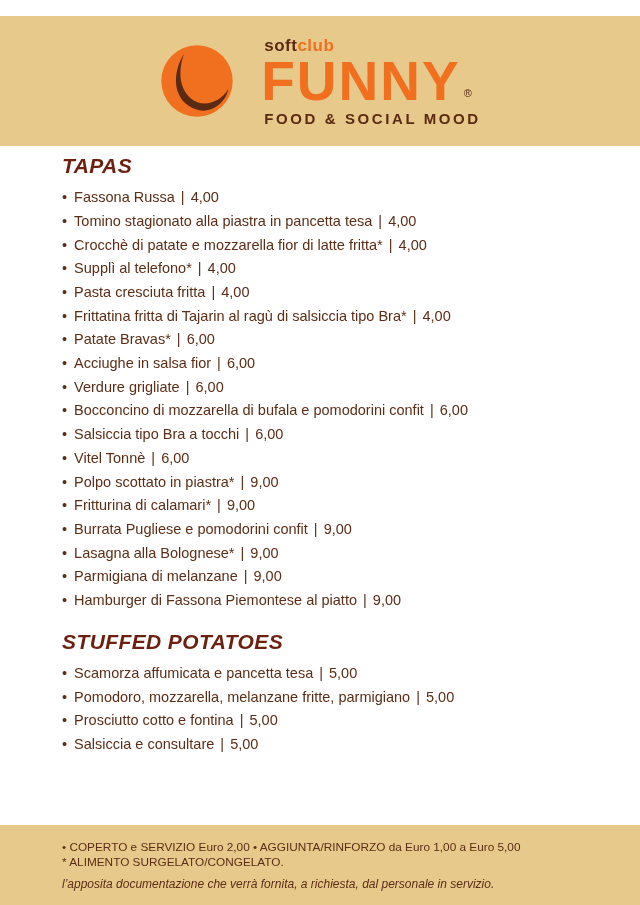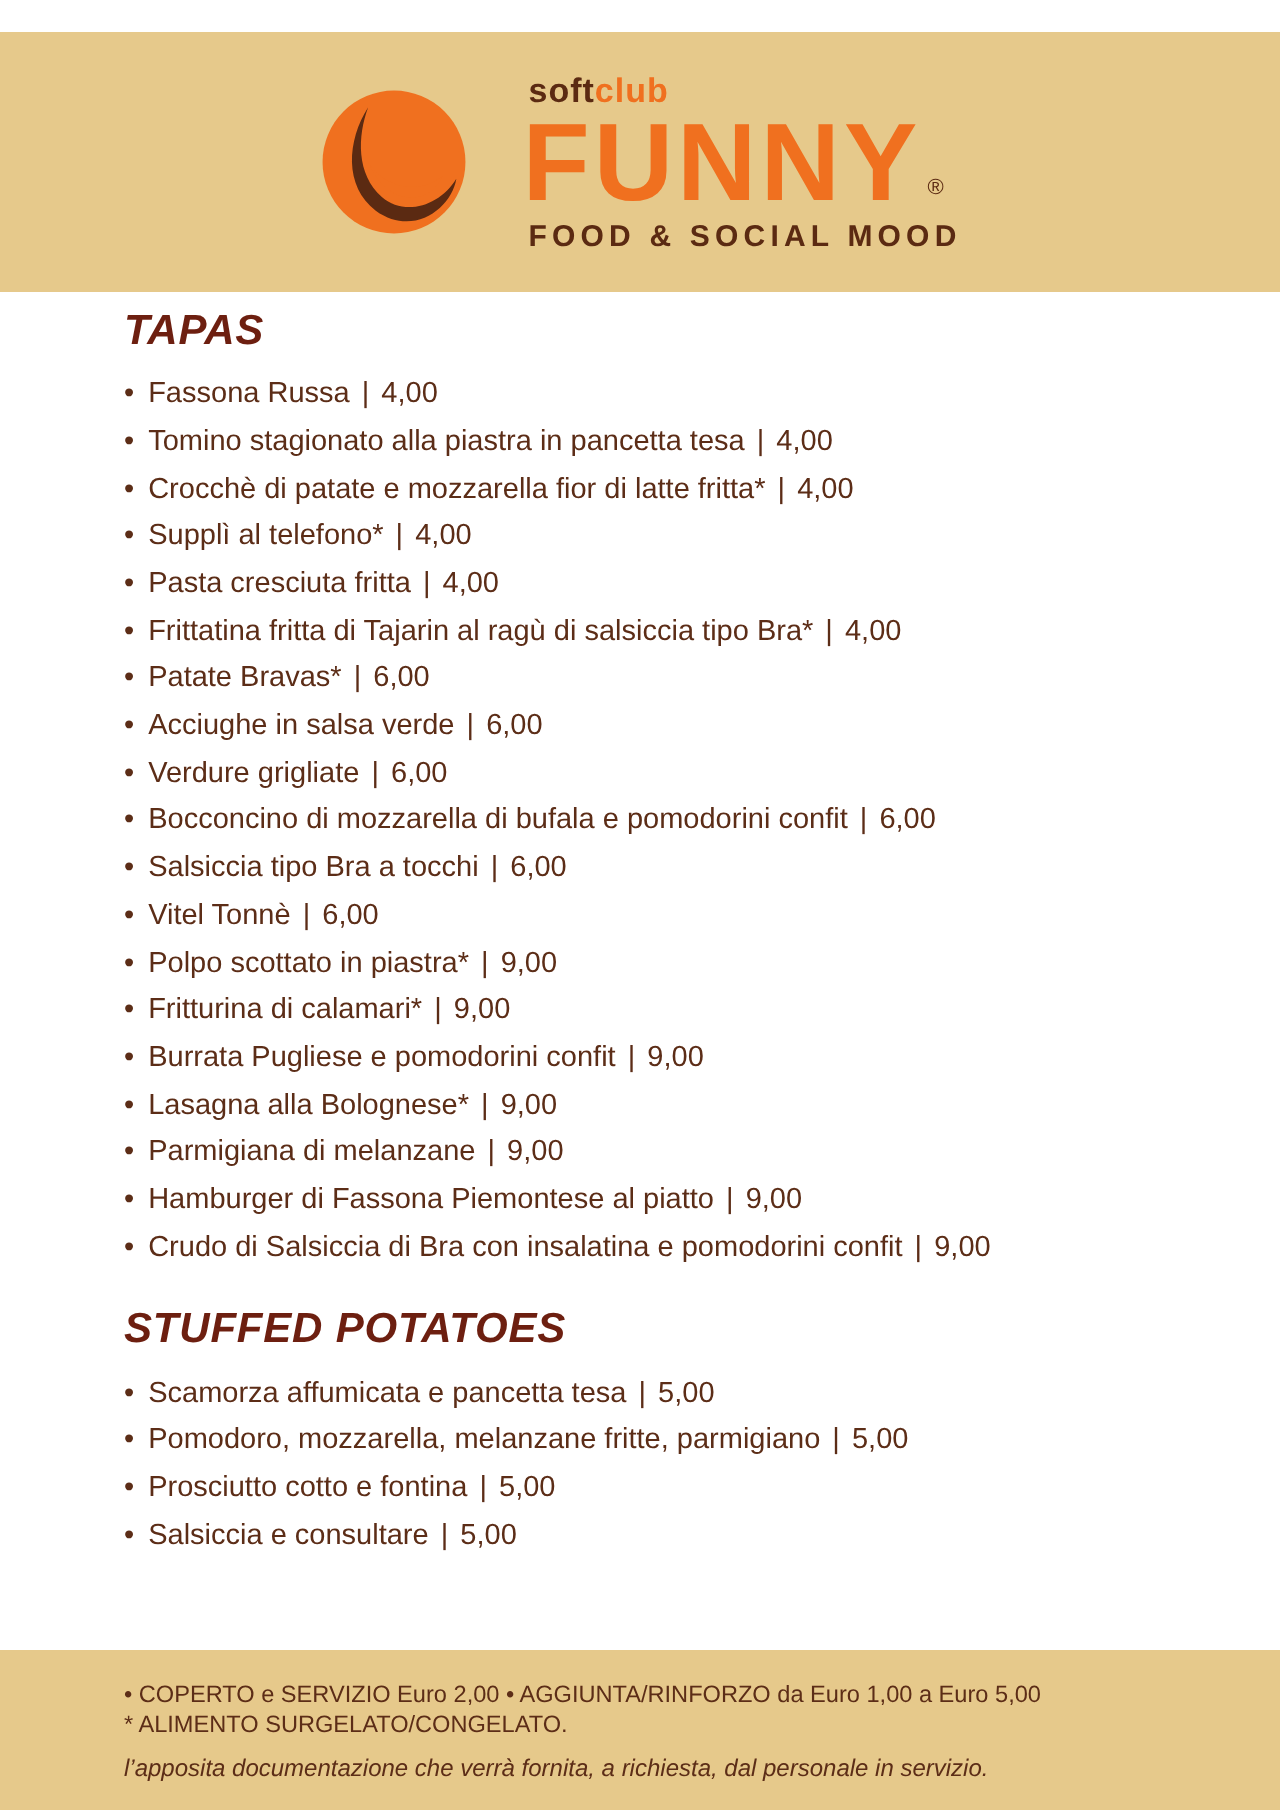--- a/index.html
+++ b/index.html
@@ -139,32 +139,31 @@
       <div class="section">
         <h2 class="section-title">TAPAS</h2>
         <ul class="item-list">
           <li class="menu-item"><span class="bullet">•</span><span class="item-name">Fassona Russa</span><span class="sep"> | </span><span class="item-price">4,00</span></li>
           <li class="menu-item"><span class="bullet">•</span><span class="item-name">Tomino stagionato alla piastra in pancetta tesa</span><span class="sep"> | </span><span class="item-price">4,00</span></li>
           <li class="menu-item"><span class="bullet">•</span><span class="item-name">Crocchè di patate e mozzarella fior di latte fritta*</span><span class="sep"> | </span><span class="item-price">4,00</span></li>
           <li class="menu-item"><span class="bullet">•</span><span class="item-name">Supplì al telefono*</span><span class="sep"> | </span><span class="item-price">4,00</span></li>
           <li class="menu-item"><span class="bullet">•</span><span class="item-name">Pasta cresciuta fritta</span><span class="sep"> | </span><span class="item-price">4,00</span></li>
           <li class="menu-item"><span class="bullet">•</span><span class="item-name">Frittatina fritta di Tajarin al ragù di salsiccia tipo Bra*</span><span class="sep"> | </span><span class="item-price">4,00</span></li>
           <li class="menu-item"><span class="bullet">•</span><span class="item-name">Patate Bravas*</span><span class="sep"> | </span><span class="item-price">6,00</span></li>
-          <li class="menu-item"><span class="bullet">•</span><span class="item-name">Acciughe in salsa verde</span><span class="sep"> | </span><span class="item-price">6,00</span></li>
+          <li class="menu-item"><span class="bullet">•</span><span class="item-name">Acciughe in salsa fior</span><span class="sep"> | </span><span class="item-price">6,00</span></li>
           <li class="menu-item"><span class="bullet">•</span><span class="item-name">Verdure grigliate</span><span class="sep"> | </span><span class="item-price">6,00</span></li>
           <li class="menu-item"><span class="bullet">•</span><span class="item-name">Bocconcino di mozzarella di bufala e pomodorini confit</span><span class="sep"> | </span><span class="item-price">6,00</span></li>
           <li class="menu-item"><span class="bullet">•</span><span class="item-name">Salsiccia tipo Bra a tocchi</span><span class="sep"> | </span><span class="item-price">6,00</span></li>
           <li class="menu-item"><span class="bullet">•</span><span class="item-name">Vitel Tonnè</span><span class="sep"> | </span><span class="item-price">6,00</span></li>
           <li class="menu-item"><span class="bullet">•</span><span class="item-name">Polpo scottato in piastra*</span><span class="sep"> | </span><span class="item-price">9,00</span></li>
           <li class="menu-item"><span class="bullet">•</span><span class="item-name">Fritturina di calamari*</span><span class="sep"> | </span><span class="item-price">9,00</span></li>
           <li class="menu-item"><span class="bullet">•</span><span class="item-name">Burrata Pugliese e pomodorini confit</span><span class="sep"> | </span><span class="item-price">9,00</span></li>
           <li class="menu-item"><span class="bullet">•</span><span class="item-name">Lasagna alla Bolognese*</span><span class="sep"> | </span><span class="item-price">9,00</span></li>
           <li class="menu-item"><span class="bullet">•</span><span class="item-name">Parmigiana di melanzane</span><span class="sep"> | </span><span class="item-price">9,00</span></li>
           <li class="menu-item"><span class="bullet">•</span><span class="item-name">Hamburger di Fassona Piemontese al piatto</span><span class="sep"> | </span><span class="item-price">9,00</span></li>
-          <li class="menu-item"><span class="bullet">•</span><span class="item-name">Crudo di Salsiccia di Bra con insalatina e pomodorini confit</span><span class="sep"> | </span><span class="item-price">9,00</span></li>
         </ul>
       </div>
       <div class="section">
         <h2 class="section-title">STUFFED POTATOES</h2>
         <ul class="item-list">
           <li class="menu-item"><span class="bullet">•</span><span class="item-name">Scamorza affumicata e pancetta tesa</span><span class="sep"> | </span><span class="item-price">5,00</span></li>
           <li class="menu-item"><span class="bullet">•</span><span class="item-name">Pomodoro, mozzarella, melanzane fritte, parmigiano</span><span class="sep"> | </span><span class="item-price">5,00</span></li>
           <li class="menu-item"><span class="bullet">•</span><span class="item-name">Prosciutto cotto e fontina</span><span class="sep"> | </span><span class="item-price">5,00</span></li>
           <li class="menu-item"><span class="bullet">•</span><span class="item-name">Salsiccia e consultare</span><span class="sep"> | </span><span class="item-price">5,00</span></li>
         </ul>

